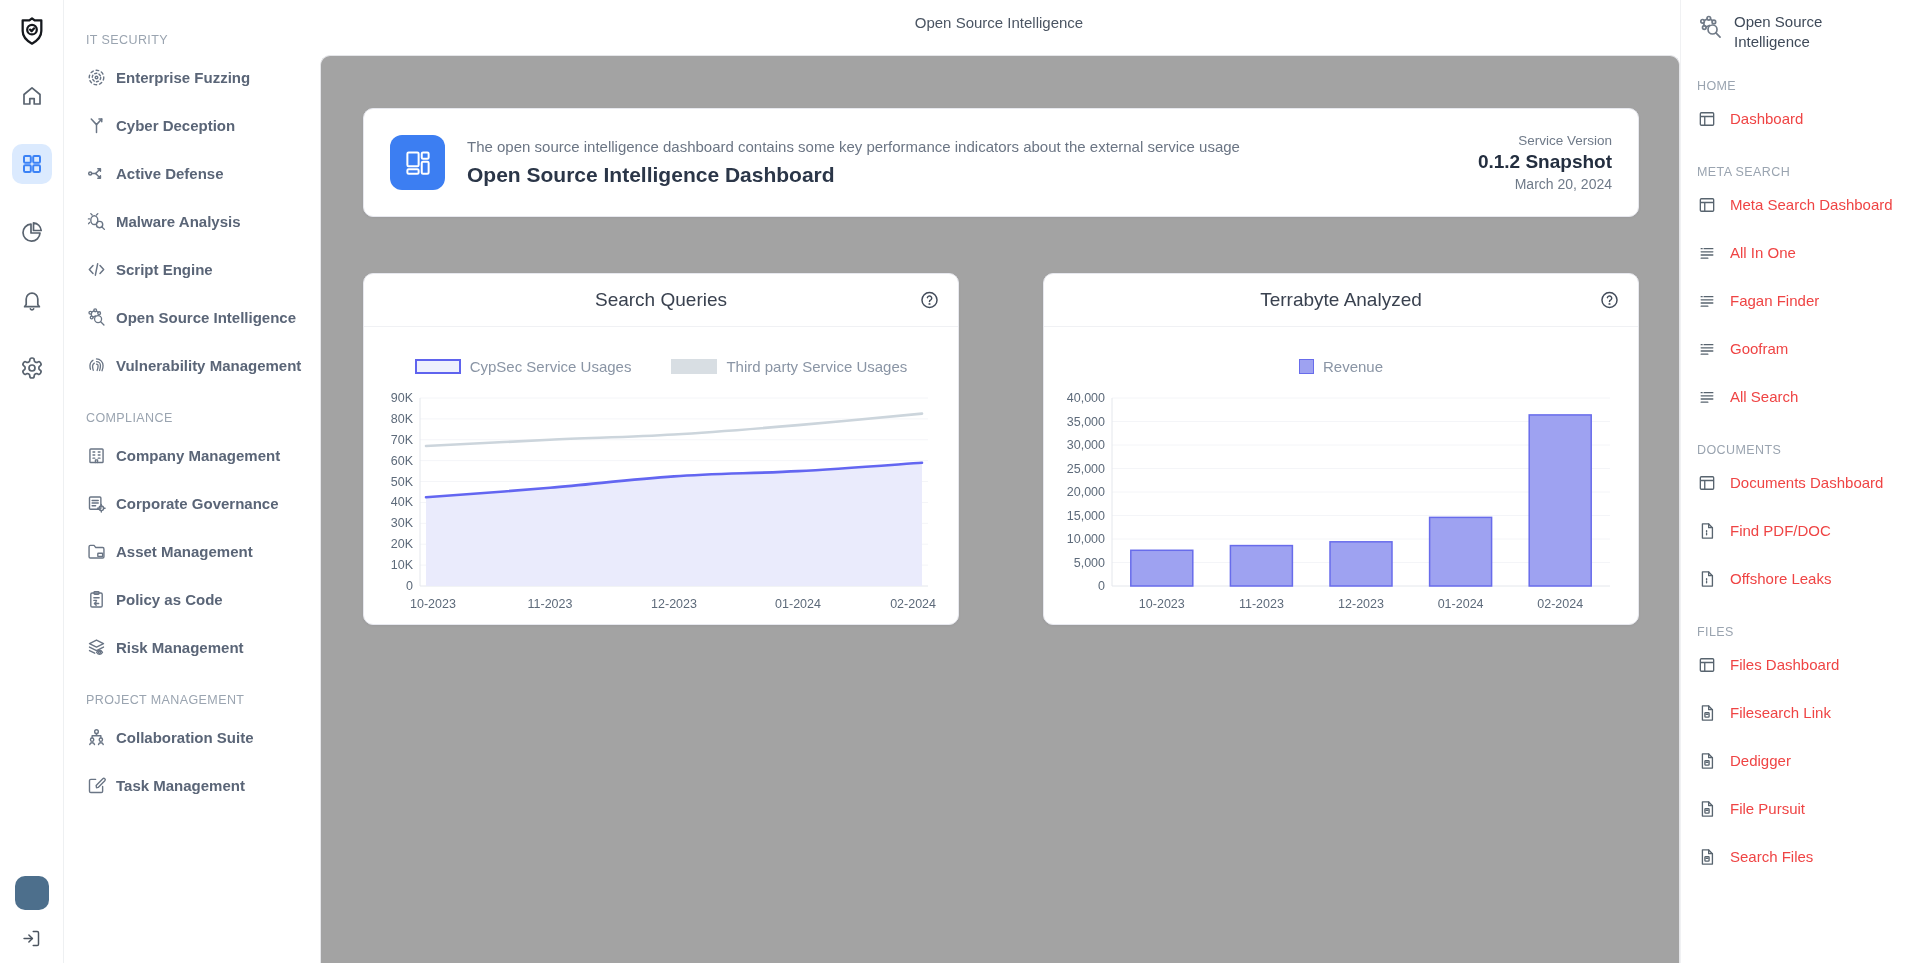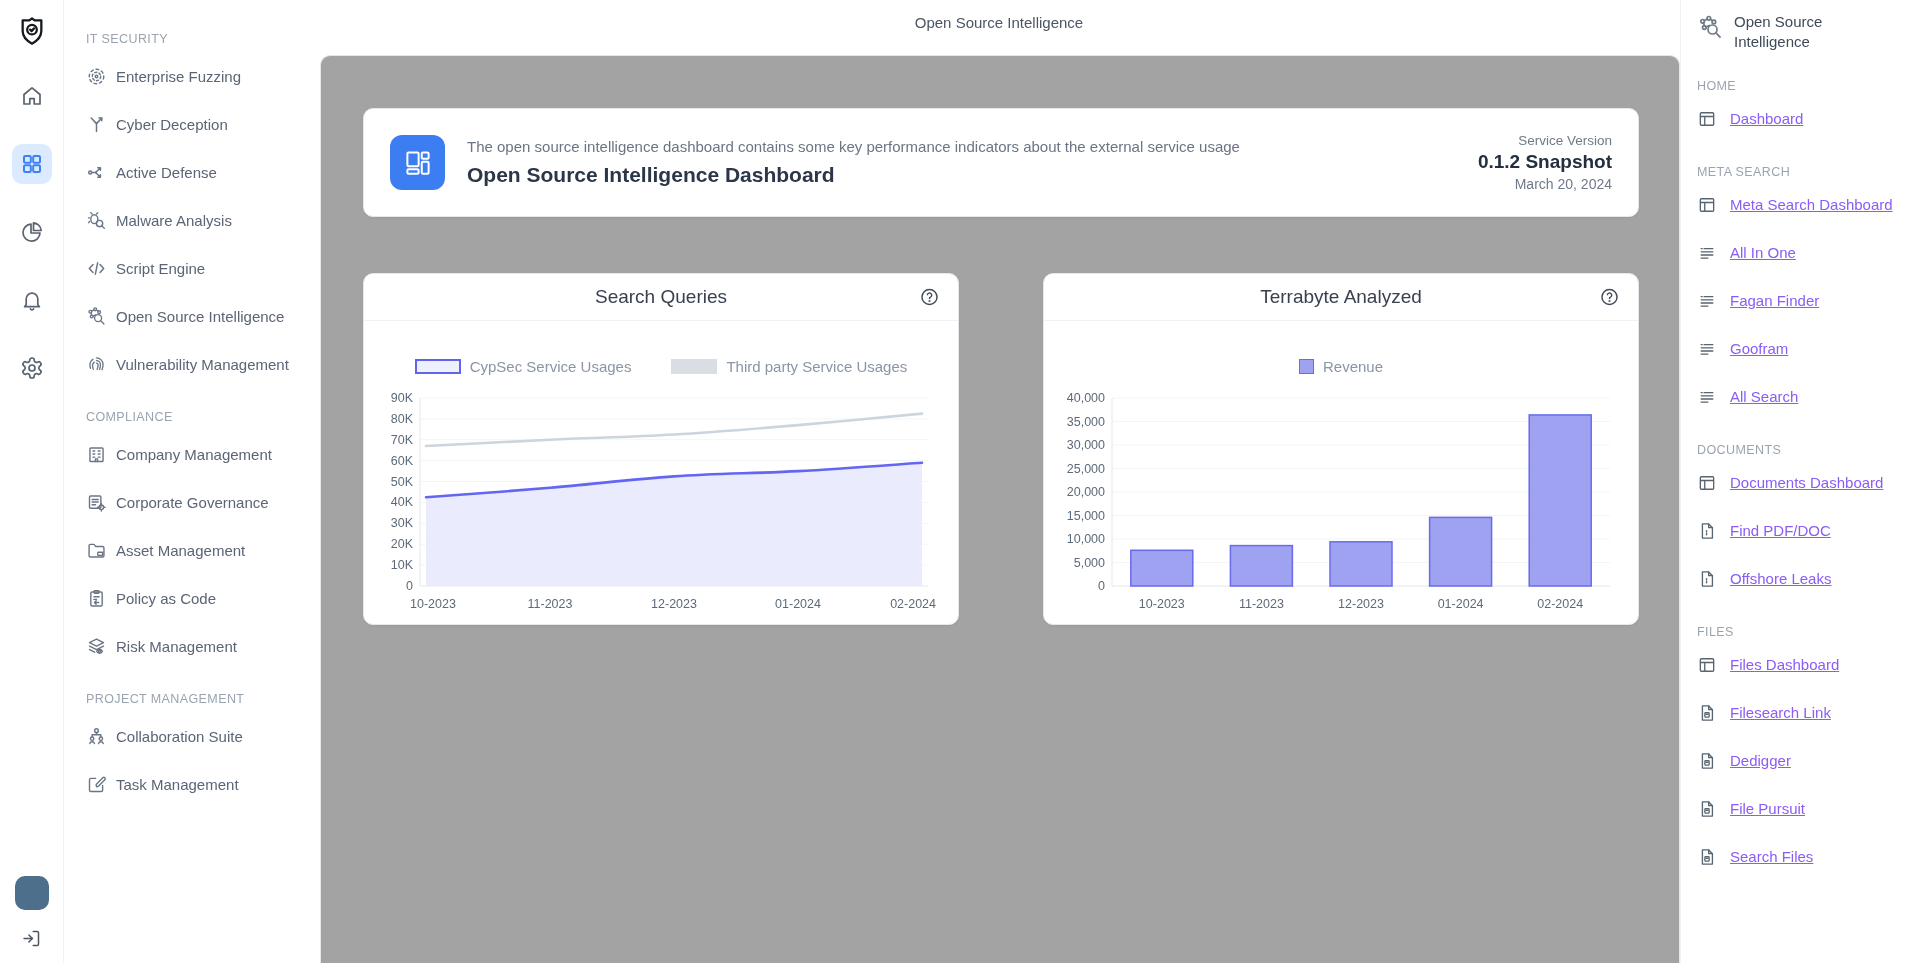--- a/index.html
+++ b/index.html
@@ -19,24 +19,24 @@
   .avatar { width:34px; height:34px; border-radius:10px; margin-bottom:18px; cursor:pointer;
     background:
       radial-gradient(circle at 45% 38%, #d9a07a 0 22%, transparent 23%),
       radial-gradient(circle at 48% 75%, #7c4a35 0 40%, transparent 41%),
       linear-gradient(135deg,#5d84a6 0%, #77a0b8 35%, #3e5f7a 60%, #2c4burb 100%);
     background-color:#4d6f8c; overflow:hidden; }
   .logout { color:#4b545f; cursor:pointer; }
   svg.ic { display:block; }
 
   
-  .sidebar { width:254px; flex:0 0 254px; padding:16px 10px 0 22px;margin-top:16px; }
+  .sidebar { width:254px; flex:0 0 254px; padding:33px 10px 0 22px; }
   .sec-title { font-size:12.5px; letter-spacing:.4px; color:#9aa4b0; margin-bottom:6px; }
   .side-item { display:flex; align-items:center; height:48px; gap:9px; color:#5a6577;
-    font-size:15px; cursor:pointer; }
+    font-size:15px; cursor:pointer;font-weight:bold; }
   .side-item .ico { color:#6a7585; width:21px; height:21px; flex:0 0 21px; }
   .sidebar .section { margin-bottom:22px; }
   .sidebar .section + .section { margin-top:0; }
   .sidebar .sec-gap { margin-top:22px; }
 
   
   .main { flex:1; position:relative; padding-top:14px; display:flex; flex-direction:column; }
   .page-title { text-align:center; font-size:15px; color:#4b5563; height:24px; }
   .main-card { margin:17px 0 0 2px; flex:1; border:1px solid #e5e6e9; border-bottom:none;
     border-radius:10px 10px 0 0; background:#a3a3a3; padding:52px 40px 0 42px; }
@@ -55,34 +55,34 @@
   .iv-date  { font-size:14px; color:#6f7a89; }
 
   .charts-row { display:flex; justify-content:space-between; margin-top:56px; }
   .chart-card { width:596px; height:352px; border:1px solid #e7e8ee; border-radius:10px;
     background:#fff; box-shadow:0 1px 3px rgba(16,24,40,.05); display:flex; flex-direction:column;gap:17px; }
   .chart-head { height:61px; border-bottom:1px solid #f0f1f4; display:flex; align-items:center;
     justify-content:center; position:relative; }
   .chart-title { font-size:19px; color:#39414f; }
   .help { position:absolute; right:18px; top:50%; transform:translateY(-50%); color:#434c5b; cursor:pointer; }
   .chart-body { flex:1; padding:14px 18px 8px; display:flex; flex-direction:column; }
-  .legend { display:flex; justify-content:center; align-items:center; gap:12px; height:28px;
-    margin-bottom:8px; }
+  .legend { display:flex; justify-content:center; align-items:flex-start; gap:12px; height:28px;
+    margin-bottom:2px; }
   .legend .litem { display:flex; align-items:center; gap:9px; font-size:15px; color:#8a95a5; cursor:pointer; }
   .legend .litem + .litem { margin-left:28px; }
   .lbox { display:inline-block; }
 
   
   .rsidebar { width:240px; flex:0 0 240px; border-left:1px solid #f0f1f3; padding:12px 8px 0 16px; }
   .rs-head { display:flex; align-items:flex-start; gap:10px; margin-bottom:26px; }
   .rs-head .ico { color:#707a87; width:27px; height:27px; margin-top:2px; }
   .rs-title { font-size:15px; color:#3f4a59; line-height:1.35; max-width:120px; }
   .rs-sec-title { font-size:12.5px; letter-spacing:.4px; color:#9aa4b0; margin:22px 0 2px; }
   .rs-item { display:flex; align-items:center; height:48px; gap:13px; font-size:15px;
-    color:#8b5cf6; cursor:pointer;text-decoration:underline; }
+    color:#ef4444; cursor:pointer; }
   .rs-item .ico { width:20px; height:20px; color:#58646f; flex:0 0 20px; }
 </style>
 </head>
 <body>
 
 <svg width="0" height="0" style="position:absolute" aria-hidden="true">
   <defs>
     <symbol id="icon-shield" viewBox="0 0 24 24">
         <g fill="none" stroke="currentColor" stroke-width="1.7" stroke-linecap="round" stroke-linejoin="round">
       <path d="M12 2.5 L14 4 H19 V12 C19 16.2 16 19.3 12 21.5 C8 19.3 5 16.2 5 12 V4 H10 Z"></path>

